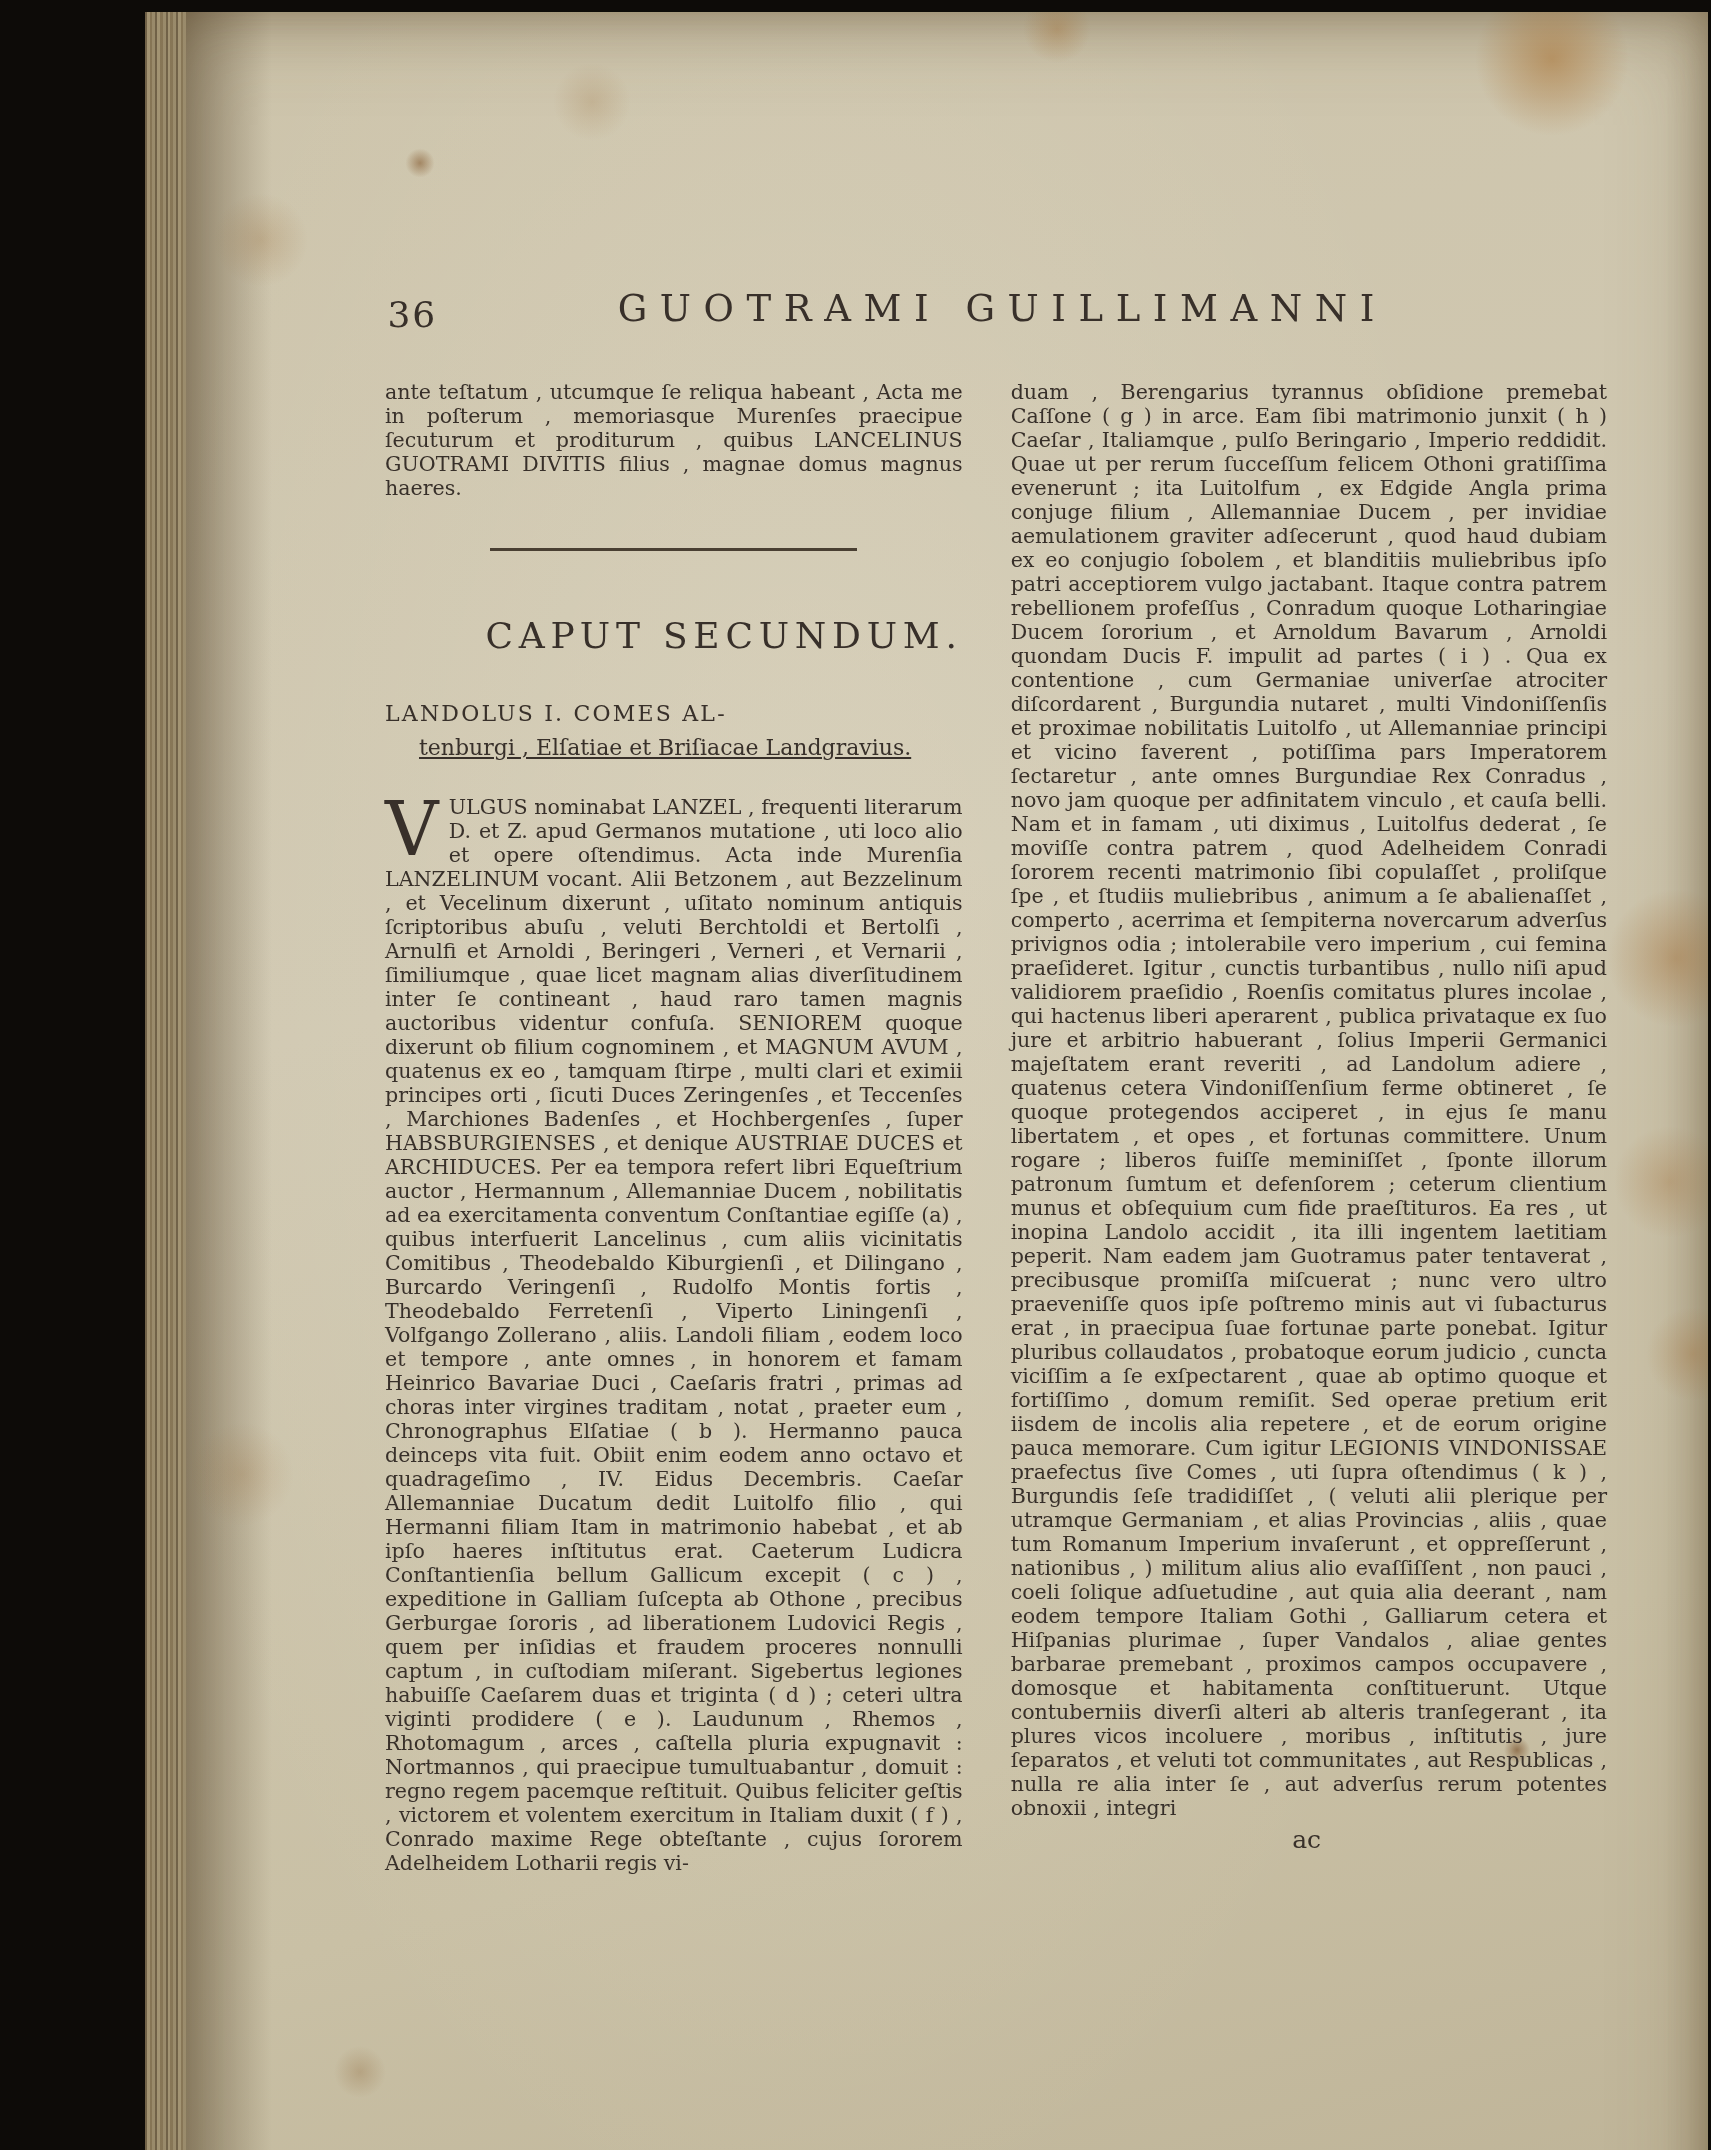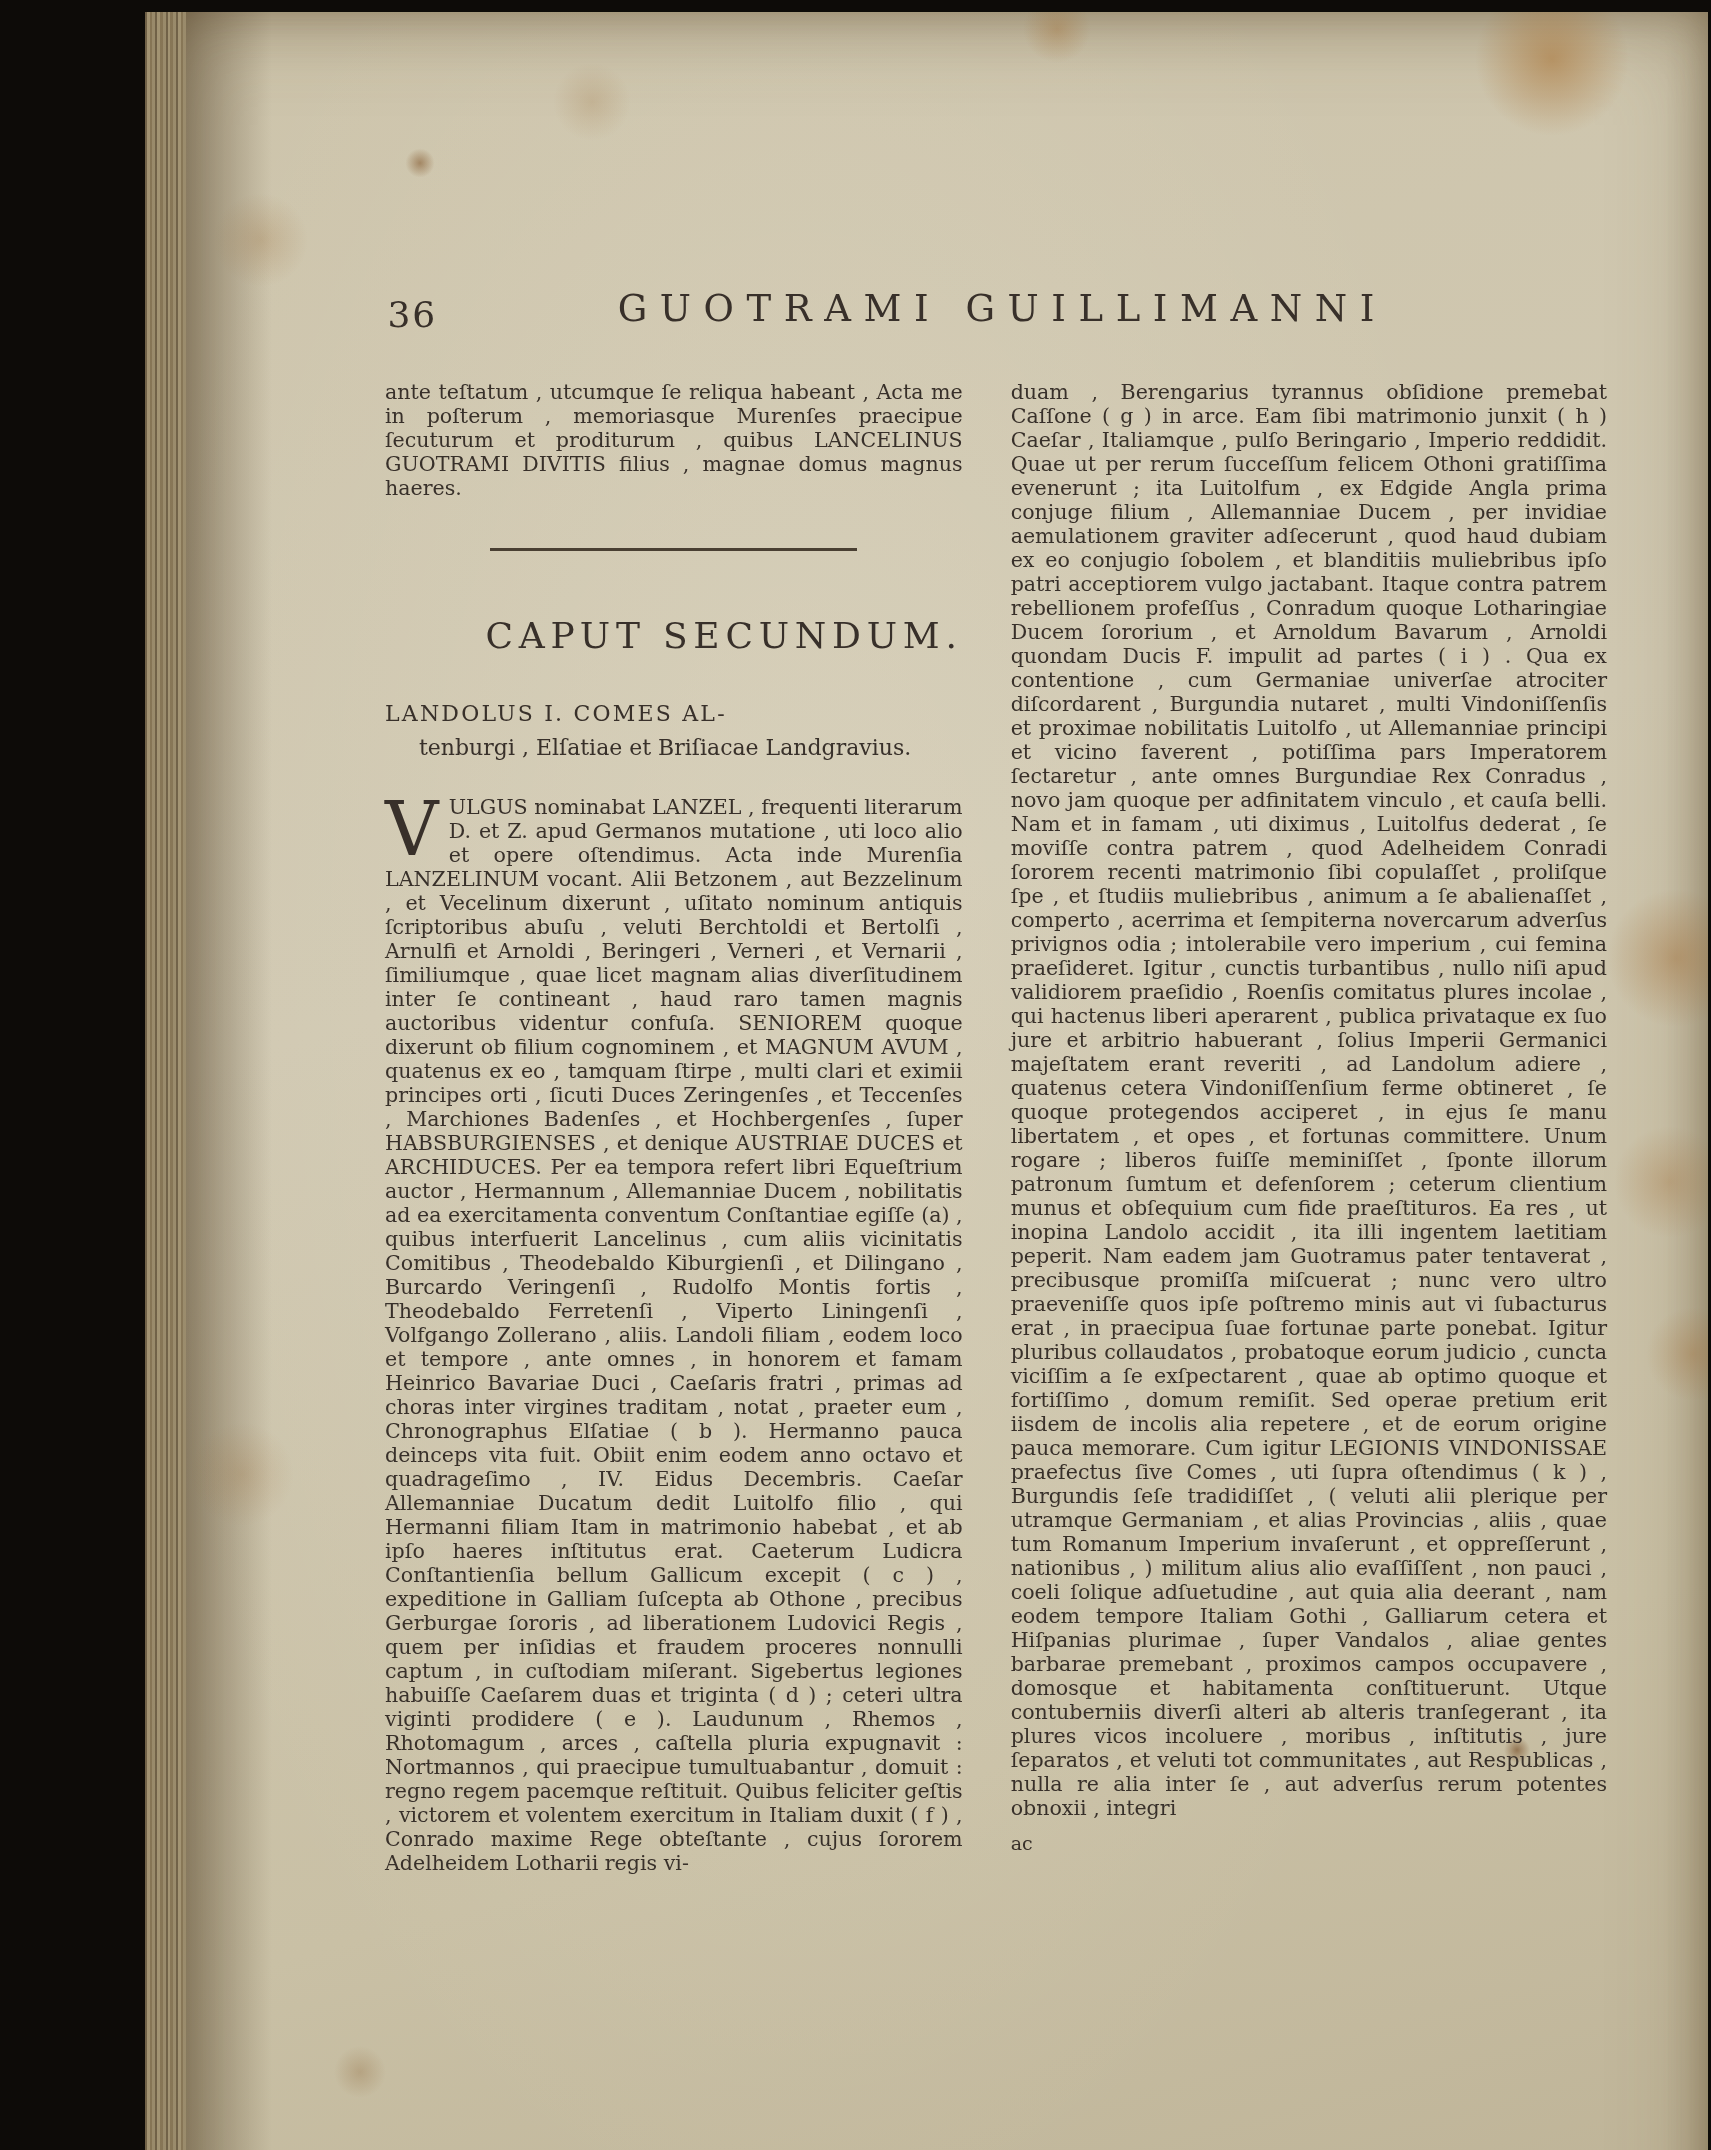--- a/index.html
+++ b/index.html
@@ -143,36 +143,37 @@
     font-weight: normal;
     line-height: 34px;
   }
   .heading-caps {
     display: block;
     letter-spacing: 0.10em;
   }
   .heading-rest {
     display: block;
     padding-left: 34px;
+    text-decoration: underline;
   }
 
   .main-paragraph { margin-top: 30px; }
 
   .drop-cap {
     float: left;
     font-size: 74px;
     line-height: 60px;
     padding: 4.3px 10.3px 0 0;
   }
 
   .catchword {
-    margin-top: 12px;
+    margin-top: 5px;
     padding-right: 4.3px;
-    font-size: 19px;
-    text-align: left;
+    font-size: 25px;
+    text-align: center;
   }
 </style>
 </head>
 <body>
 
 <div class="paper">
   <div class="gutter"></div>
   <div class="gutter-shadow"></div>
   <div class="stains"></div>
 

